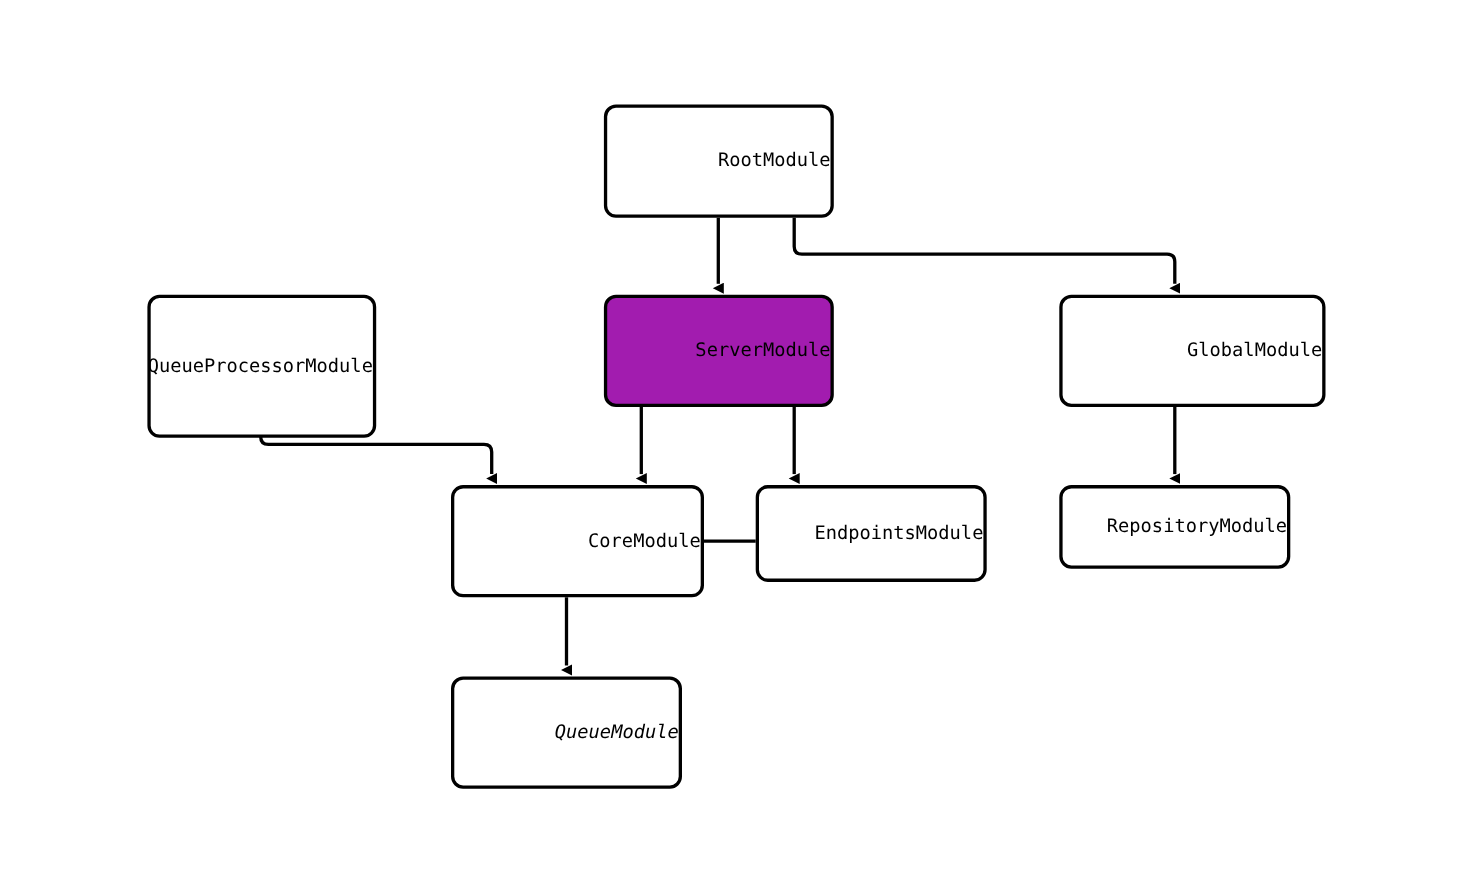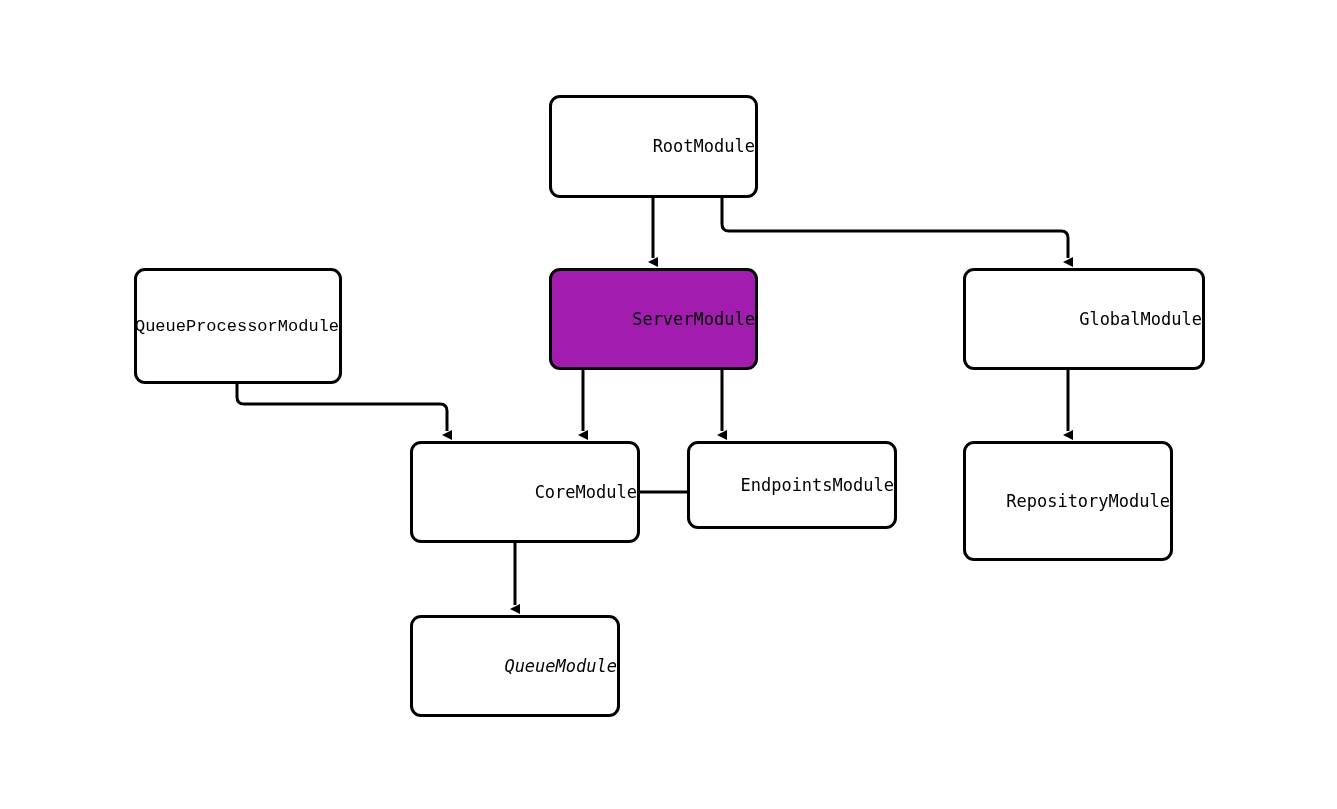--- a/index.html
+++ b/index.html
@@ -87,41 +87,41 @@
           <title>Core Module depends on Queue Module</title>
         </path>
       </g>
   </svg>
 
   <div id="node-group">
       <div class="node" style="left: 549px; top: 95px; width: 209px; height: 103px; background: rgb(255, 255, 255); border-color: rgb(0, 0, 0); border-width: 3px; border-radius: 11px; font-size: 17px;">
         <span class="node-line">Root</span>
         <span class="node-line">Module</span>
       </div>
-      <div class="node" style="left: 134px; top: 268px; width: 208px; height: 116px; background: rgb(255, 255, 255); border-color: rgb(0, 0, 0); border-width: 3px; border-radius: 11px; font-size: 17px; font-family: Liberation Mono, monospace;">
+      <div class="node" style="left: 134px; top: 268px; width: 208px; height: 130px; background: rgb(255, 255, 255); border-color: rgb(0, 0, 0); border-width: 3px; border-radius: 11px; font-size: 17px;">
         <span class="node-line">QueueProcessor</span>
         <span class="node-line">Module</span>
       </div>
       <div class="node" style="left: 549px; top: 268px; width: 209px; height: 102px; background: #a21caf; border-color: rgb(0, 0, 0); border-width: 3px; border-radius: 11px; font-size: 17px;">
         <span class="node-line">Server</span>
         <span class="node-line">Module</span>
       </div>
       <div class="node" style="left: 963px; top: 268px; width: 242px; height: 102px; background: rgb(255, 255, 255); border-color: rgb(0, 0, 0); border-width: 3px; border-radius: 11px; font-size: 17px;">
         <span class="node-line">Global</span>
         <span class="node-line">Module</span>
       </div>
       <div class="node" style="left: 410px; top: 441px; width: 230px; height: 102px; background: rgb(255, 255, 255); border-color: rgb(0, 0, 0); border-width: 3px; border-radius: 11px; font-size: 17px;">
         <span class="node-line">Core</span>
         <span class="node-line">Module</span>
       </div>
       <div class="node" style="left: 687px; top: 441px; width: 210px; height: 88px; background: rgb(255, 255, 255); border-color: rgb(0, 0, 0); border-width: 3px; border-radius: 11px; font-size: 17px;">
         <span class="node-line">Endpoints</span>
         <span class="node-line">Module</span>
       </div>
-      <div class="node" style="left: 963px; top: 441px; width: 210px; height: 120px; background: rgb(255, 255, 255); border-color: rgb(0, 0, 0); border-width: 3px; border-radius: 11px; font-size: 17px;">
+      <div class="node" style="left: 963px; top: 441px; width: 210px; height: 76px; background: rgb(255, 255, 255); border-color: rgb(0, 0, 0); border-width: 3px; border-radius: 11px; font-size: 17px;">
         <span class="node-line">Repository</span>
         <span class="node-line">Module</span>
       </div>
       <div class="node" style="left: 410px; top: 615px; width: 210px; height: 102px; background: rgb(255, 255, 255); border-color: rgb(0, 0, 0); border-width: 3px; border-radius: 11px; font-size: 17px; font-style: italic;">
         <span class="node-line">Queue</span>
         <span class="node-line">Module</span>
       </div>
     </div>
 
 </div>

